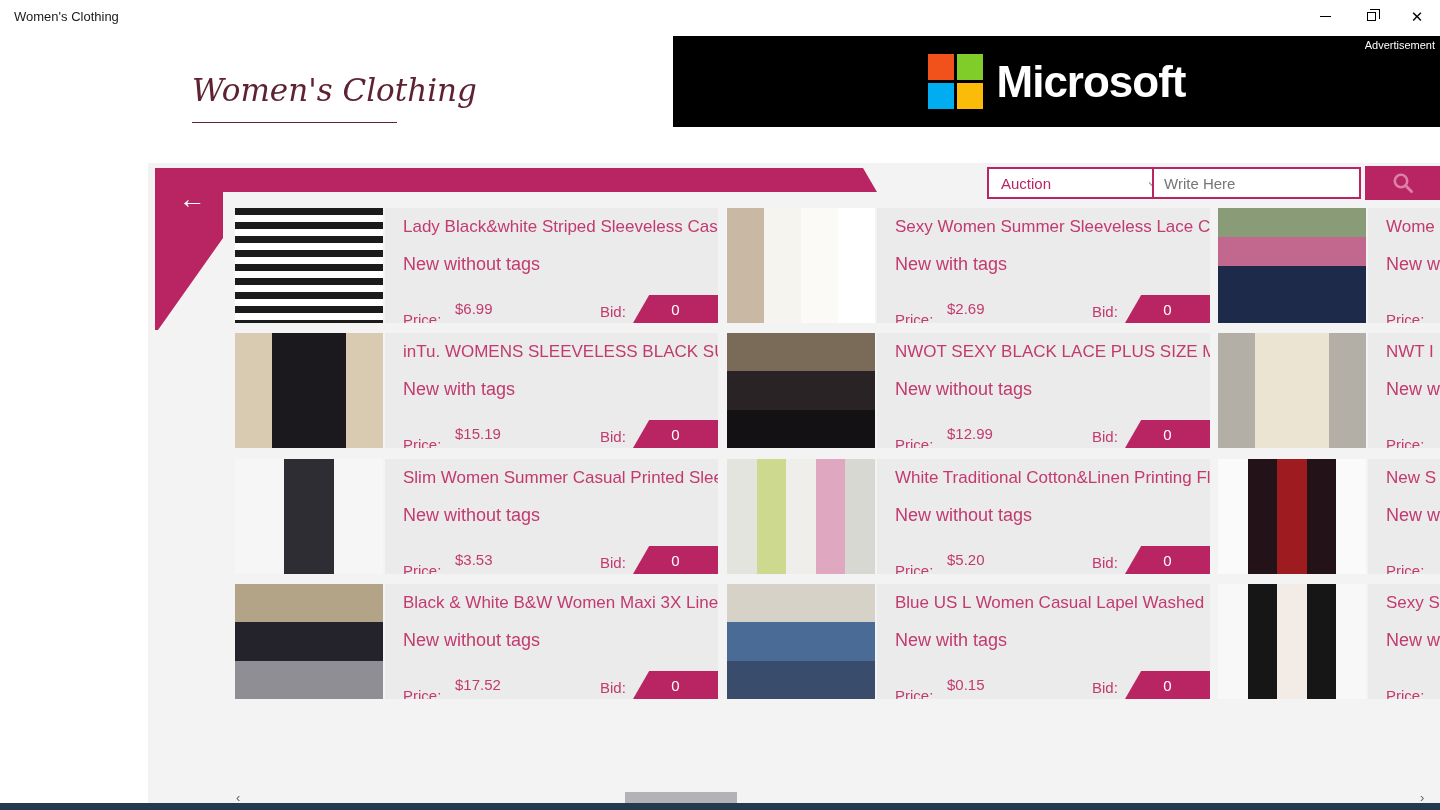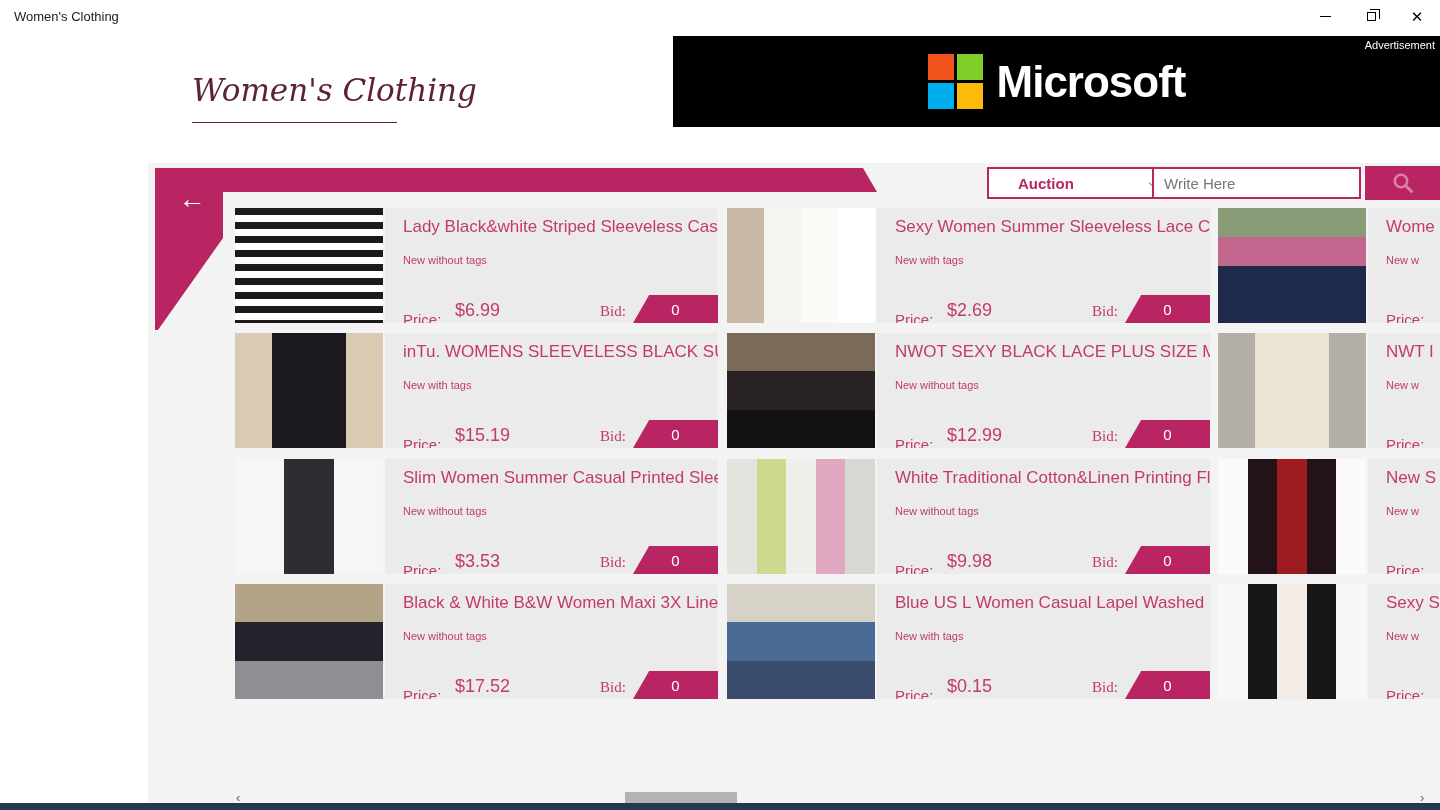--- a/index.html
+++ b/index.html
@@ -43,37 +43,37 @@
   .ms-text{color:#fff;font-size:44px;font-weight:600;letter-spacing:-1px;}
 
   
   .content{position:absolute;left:148px;top:163px;width:1292px;height:647px;background:var(--content-bg);}
 
   
   .header-shape{position:absolute;left:148px;top:163px;pointer-events:none;}
   .back-button{position:absolute;left:172px;top:184px;width:40px;height:34px;color:#fff;font-size:27px;line-height:30px;text-align:center;cursor:pointer;}
 
   
-  .dropdown{position:absolute;left:987px;top:167px;width:187px;height:32px;background:#fff;border:2px solid var(--accent);display:flex;align-items:center;padding-left:29px;cursor:pointer;font-weight:bold;}
+  .dropdown{position:absolute;left:987px;top:167px;width:187px;height:32px;background:#fff;border:2px solid var(--accent);display:flex;align-items:center;padding-left:12px;cursor:pointer;}
   .dropdown-label{color:var(--accent);font-size:15px;}
   .chevron{position:absolute;right:13px;top:10px;width:9px;height:9px;border-right:1.5px solid #5a5a5a;border-bottom:1.5px solid #5a5a5a;transform:rotate(45deg) scaleY(.8);}
   .search-input{position:absolute;left:1152px;top:167px;width:209px;height:32px;border:2px solid var(--accent);background:#fff;font-size:15px;padding:0 10px;outline:none;color:#333;font-family:"Liberation Sans", sans-serif;}
   .search-input::placeholder{color:#767676;}
   .search-btn{position:absolute;left:1365px;top:166px;width:75px;height:34px;background:var(--accent);border:none;display:flex;align-items:center;justify-content:center;cursor:pointer;}
 
   
   .card{position:absolute;width:483px;height:115px;display:flex;cursor:pointer;}
   .card-img{width:148px;height:115px;background:#fff;flex:none;}
   .card-panel{width:333px;height:115px;background:var(--panel-bg);margin-left:2px;position:relative;overflow:hidden;flex:none;}
   .card-title{margin:9px 0 0 18px;font-size:17px;color:var(--pink-text);white-space:nowrap;overflow:hidden;}
-  .card-cond{margin:17px 0 0 18px;font-size:11px;color:var(--pink-text);white-space:nowrap;overflow:hidden;}
+  .card-cond{margin:17px 0 0 18px;font-size:18px;color:var(--pink-text);white-space:nowrap;overflow:hidden;}
   .price-row{position:absolute;left:0;right:0;bottom:0;height:28px;}
   .price-label{position:absolute;left:18px;top:16px;font-size:15px;color:var(--pink-text);}
-  .price-value{position:absolute;left:70px;top:5px;font-size:18px;color:var(--pink-text);}
-  .bid-label{position:absolute;left:215px;top:8px;font-size:15px;color:var(--pink-text);font-family:Liberation Serif, serif;}
+  .price-value{position:absolute;left:70px;top:5px;font-size:15px;color:var(--pink-text);}
+  .bid-label{position:absolute;left:215px;top:8px;font-size:15px;color:var(--pink-text);}
   .bid-flag{position:absolute;right:0;bottom:0;width:85px;height:28px;background:var(--accent);
     clip-path:polygon(19% 0,100% 0,100% 100%,0 100%);
     display:flex;align-items:center;justify-content:center;}
   .bid-count{color:#fff;font-size:15px;}
 
   
   .scroll-arrow{position:absolute;bottom:6px;font-size:13px;color:#666;line-height:1;cursor:pointer;}
   .scroll-left{left:236px;}
   .scroll-right{left:1420px;}
   .scroll-thumb{position:absolute;left:625px;top:792px;width:112px;height:12px;background:#b2b2b7;cursor:pointer;}
@@ -233,21 +233,21 @@
       </div>
     </div>
   </div>
     <div class="card" style="left: 727px; top: 459px;">
     <div class="card-img" style="background: linear-gradient(90deg, rgb(228, 228, 223) 0%, rgb(228, 228, 223) 20%, rgb(205, 217, 143) 20%, rgb(205, 217, 143) 40%, rgb(240, 238, 234) 40%, rgb(240, 238, 234) 60%, rgb(223, 168, 192) 60%, rgb(223, 168, 192) 80%, rgb(216, 216, 210) 80%, rgb(216, 216, 210) 100%);"></div>
     <div class="card-panel">
       <div class="card-title">White Traditional Cotton&amp;Linen Printing Flora</div>
       <div class="card-cond">New without tags</div>
       <div class="price-row">
         <span class="price-label">Price:</span>
-        <span class="price-value">$9.98</span>
+        <span class="price-value">$5.20</span>
         <span class="bid-label">Bid:</span>
         <span class="bid-flag">
           <span class="bid-count">0</span>
         </span>
       </div>
     </div>
   </div>
     <div class="card" style="left: 1218px; top: 459px;">
     <div class="card-img" style="background: linear-gradient(90deg, rgb(250, 250, 250) 0%, rgb(250, 250, 250) 20%, rgb(35, 19, 24) 20%, rgb(35, 19, 24) 40%, rgb(158, 28, 31) 40%, rgb(158, 28, 31) 60%, rgb(35, 19, 24) 60%, rgb(35, 19, 24) 80%, rgb(250, 250, 250) 80%, rgb(250, 250, 250) 100%);"></div>
     <div class="card-panel">

